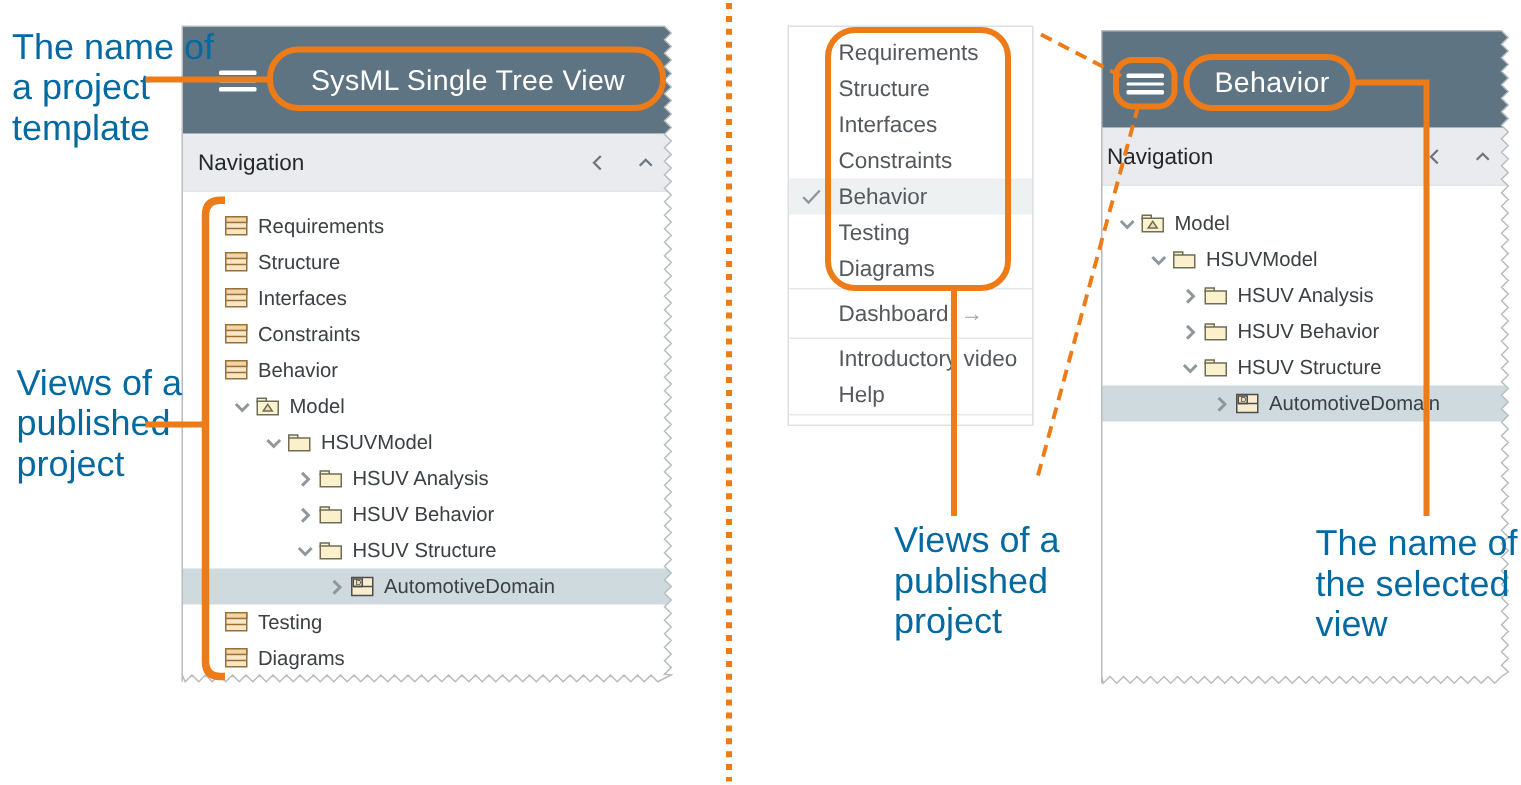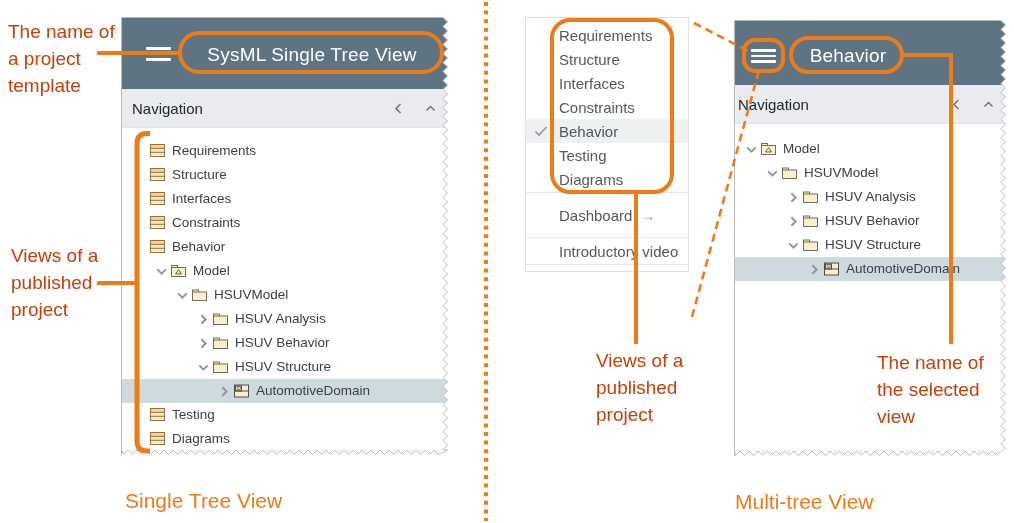--- a/index.html
+++ b/index.html
@@ -30,28 +30,28 @@
   .tree-row.selected{background:#CFDADF;}
   .chev,.chev-spacer{width:17px;height:12px;display:inline-flex;align-items:center;flex:none;}
   .ticon{width:17px;height:16px;display:inline-flex;margin-right:6px;flex:none;}
   .tlabel{line-height:16px;}
 
   
   #menu{position:absolute;left:525px;top:17px;width:164px;background:#fff;border:1px solid #DDE0E3;
         box-sizing:border-box;font-size:15px;color:#54585C;}
   .menu-item{position:relative;display:flex;align-items:center;height:24px;padding-left:33px;cursor:pointer;}
   .menu-item.checked-row{background:#EEF1F2;}
-  .menu-item.tall{height:42px;}
+  .menu-item.tall{height:30px;}
   .mcheck{position:absolute;left:7px;width:16px;height:16px;display:inline-flex;}
   .menu-sep{border-top:1px solid #E5E8EA;margin:1px 0;}
   .menu-pad{height:5px;}
   .m-arrow{color:#9AA0A6;margin-left:8px;font-size:15px;}
 
   
-  .ann{position:absolute;color:#c2410c;font-size:19px;line-height:27px;white-space:pre-line;}
+  .ann{position:absolute;color:#0369a1;font-size:24px;line-height:27px;white-space:pre-line;}
   .caption{position:absolute;color:#ED7B17;font-size:21px;}
   #overlay{position:absolute;inset:0;width:1014px;height:523px;pointer-events:none;}
 </style>
 </head>
 <body>
 
 <div id="page">
 
   <div class="panel-wrap" id="left-panel" style="left:121px;top:17px;width:327px;height:438px;">
     <div class="panel-clip" style="clip-path: polygon(0.5px 0.5px, 322px 0.5px, 326.5px 5px, 322px 9.5px, 326.5px 14px, 322px 18.5px, 326.5px 23px, 322px 27.5px, 326.5px 32px, 322px 36.5px, 326.5px 41px, 322px 45.5px, 326.5px 50px, 322px 54.5px, 326.5px 59px, 322px 63.5px, 326.5px 68px, 322px 72.5px, 326.5px 77px, 322px 81.5px, 326.5px 86px, 322px 90.5px, 326.5px 95px, 322px 99.5px, 326.5px 104px, 322px 108.5px, 326.5px 113px, 322px 117.5px, 326.5px 122px, 322px 126.5px, 326.5px 131px, 322px 135.5px, 326.5px 140px, 322px 144.5px, 326.5px 149px, 322px 153.5px, 326.5px 158px, 322px 162.5px, 326.5px 167px, 322px 171.5px, 326.5px 176px, 322px 180.5px, 326.5px 185px, 322px 189.5px, 326.5px 194px, 322px 198.5px, 326.5px 203px, 322px 207.5px, 326.5px 212px, 322px 216.5px, 326.5px 221px, 322px 225.5px, 326.5px 230px, 322px 234.5px, 326.5px 239px, 322px 243.5px, 326.5px 248px, 322px 252.5px, 326.5px 257px, 322px 261.5px, 326.5px 266px, 322px 270.5px, 326.5px 275px, 322px 279.5px, 326.5px 284px, 322px 288.5px, 326.5px 293px, 322px 297.5px, 326.5px 302px, 322px 306.5px, 326.5px 311px, 322px 315.5px, 326.5px 320px, 322px 324.5px, 326.5px 329px, 322px 333.5px, 326.5px 338px, 322px 342.5px, 326.5px 347px, 322px 351.5px, 326.5px 356px, 322px 360.5px, 326.5px 365px, 322px 369.5px, 326.5px 374px, 322px 378.5px, 326.5px 383px, 322px 387.5px, 326.5px 392px, 322px 396.5px, 326.5px 401px, 322px 405.5px, 326.5px 410px, 322px 414.5px, 326.5px 419px, 322px 423.5px, 326.5px 428px, 322px 432.5px, 326.5px 433px, 317.5px 437.5px, 313px 433px, 308.5px 437.5px, 304px 433px, 299.5px 437.5px, 295px 433px, 290.5px 437.5px, 286px 433px, 281.5px 437.5px, 277px 433px, 272.5px 437.5px, 268px 433px, 263.5px 437.5px, 259px 433px, 254.5px 437.5px, 250px 433px, 245.5px 437.5px, 241px 433px, 236.5px 437.5px, 232px 433px, 227.5px 437.5px, 223px 433px, 218.5px 437.5px, 214px 433px, 209.5px 437.5px, 205px 433px, 200.5px 437.5px, 196px 433px, 191.5px 437.5px, 187px 433px, 182.5px 437.5px, 178px 433px, 173.5px 437.5px, 169px 433px, 164.5px 437.5px, 160px 433px, 155.5px 437.5px, 151px 433px, 146.5px 437.5px, 142px 433px, 137.5px 437.5px, 133px 433px, 128.5px 437.5px, 124px 433px, 119.5px 437.5px, 115px 433px, 110.5px 437.5px, 106px 433px, 101.5px 437.5px, 97px 433px, 92.5px 437.5px, 88px 433px, 83.5px 437.5px, 79px 433px, 74.5px 437.5px, 70px 433px, 65.5px 437.5px, 61px 433px, 56.5px 437.5px, 52px 433px, 47.5px 437.5px, 43px 433px, 38.5px 437.5px, 34px 433px, 29.5px 437.5px, 25px 433px, 20.5px 437.5px, 16px 433px, 11.5px 437.5px, 7px 433px, 2.5px 437.5px, 0.5px 433px, 0.5px 437.5px);">
@@ -282,20 +282,23 @@
       </div>
     <div class="menu-sep"></div>
     <div class="menu-item tall">
       <span>Dashboard</span>
       <span class="m-arrow">→</span>
     </div>
     <div class="menu-sep"></div>
     <div id="menu-links">
         <div class="menu-item">
           <span>Introductory video</span>
+        </div>
+        <div class="menu-item">
+          <span>Help</span>
         </div>
       </div>
     <div class="menu-sep"></div>
     <div class="menu-pad"></div>
   </div>
 
   <div class="panel-wrap" id="right-panel" style="left:734px;top:20px;width:272px;height:436px;">
     <div class="panel-clip" style="clip-path: polygon(0.5px 0.5px, 267px 0.5px, 271.5px 5px, 267px 9.5px, 271.5px 14px, 267px 18.5px, 271.5px 23px, 267px 27.5px, 271.5px 32px, 267px 36.5px, 271.5px 41px, 267px 45.5px, 271.5px 50px, 267px 54.5px, 271.5px 59px, 267px 63.5px, 271.5px 68px, 267px 72.5px, 271.5px 77px, 267px 81.5px, 271.5px 86px, 267px 90.5px, 271.5px 95px, 267px 99.5px, 271.5px 104px, 267px 108.5px, 271.5px 113px, 267px 117.5px, 271.5px 122px, 267px 126.5px, 271.5px 131px, 267px 135.5px, 271.5px 140px, 267px 144.5px, 271.5px 149px, 267px 153.5px, 271.5px 158px, 267px 162.5px, 271.5px 167px, 267px 171.5px, 271.5px 176px, 267px 180.5px, 271.5px 185px, 267px 189.5px, 271.5px 194px, 267px 198.5px, 271.5px 203px, 267px 207.5px, 271.5px 212px, 267px 216.5px, 271.5px 221px, 267px 225.5px, 271.5px 230px, 267px 234.5px, 271.5px 239px, 267px 243.5px, 271.5px 248px, 267px 252.5px, 271.5px 257px, 267px 261.5px, 271.5px 266px, 267px 270.5px, 271.5px 275px, 267px 279.5px, 271.5px 284px, 267px 288.5px, 271.5px 293px, 267px 297.5px, 271.5px 302px, 267px 306.5px, 271.5px 311px, 267px 315.5px, 271.5px 320px, 267px 324.5px, 271.5px 329px, 267px 333.5px, 271.5px 338px, 267px 342.5px, 271.5px 347px, 267px 351.5px, 271.5px 356px, 267px 360.5px, 271.5px 365px, 267px 369.5px, 271.5px 374px, 267px 378.5px, 271.5px 383px, 267px 387.5px, 271.5px 392px, 267px 396.5px, 271.5px 401px, 267px 405.5px, 271.5px 410px, 267px 414.5px, 271.5px 419px, 267px 423.5px, 271.5px 428px, 267px 431px, 262.5px 435.5px, 258px 431px, 253.5px 435.5px, 249px 431px, 244.5px 435.5px, 240px 431px, 235.5px 435.5px, 231px 431px, 226.5px 435.5px, 222px 431px, 217.5px 435.5px, 213px 431px, 208.5px 435.5px, 204px 431px, 199.5px 435.5px, 195px 431px, 190.5px 435.5px, 186px 431px, 181.5px 435.5px, 177px 431px, 172.5px 435.5px, 168px 431px, 163.5px 435.5px, 159px 431px, 154.5px 435.5px, 150px 431px, 145.5px 435.5px, 141px 431px, 136.5px 435.5px, 132px 431px, 127.5px 435.5px, 123px 431px, 118.5px 435.5px, 114px 431px, 109.5px 435.5px, 105px 431px, 100.5px 435.5px, 96px 431px, 91.5px 435.5px, 87px 431px, 82.5px 435.5px, 78px 431px, 73.5px 435.5px, 69px 431px, 64.5px 435.5px, 60px 431px, 55.5px 435.5px, 51px 431px, 46.5px 435.5px, 42px 431px, 37.5px 435.5px, 33px 431px, 28.5px 435.5px, 24px 431px, 19.5px 435.5px, 15px 431px, 10.5px 435.5px, 6px 431px, 1.5px 435.5px, 0.5px 431px, 0.5px 435.5px);">
       <div class="app-header" style="height:65px;">
         <div class="hamburger" style="left:17px;top:29px;">
@@ -420,22 +423,20 @@
 template</div>
   <div class="ann" style="left:11px;top:242px;">Views of a
 published
 project</div>
   <div class="ann" style="left:596px;top:347px;">Views of a
 published
 project</div>
   <div class="ann" style="left:877px;top:349px;">The name of
 the selected
 view</div>
-  <div class="caption" style="left:125px;top:489px;">Single Tree View</div>
-  <div class="caption" style="left:735px;top:490px;">Multi-tree View</div>
 
   <svg id="overlay" xmlns="http://www.w3.org/2000/svg">
 
     <line x1="486" y1="2" x2="486" y2="521" stroke="#ED7B17" stroke-width="4" stroke-dasharray="4 4.6"></line>
 
     <line x1="97" y1="53" x2="182" y2="53" stroke="#ED7B17" stroke-width="4"></line>
     <rect x="180" y="33" width="262" height="39" rx="19" fill="none" stroke="#ED7B17" stroke-width="4"></rect>
 
     <path d="M150 133.5 L147 133.5 Q137 133.5 137 143.5 L137 441 Q137 451 147 451 L150 451" fill="none" stroke="#ED7B17" stroke-width="5"></path>
     <line x1="97" y1="283" x2="135" y2="283" stroke="#ED7B17" stroke-width="4"></line>

